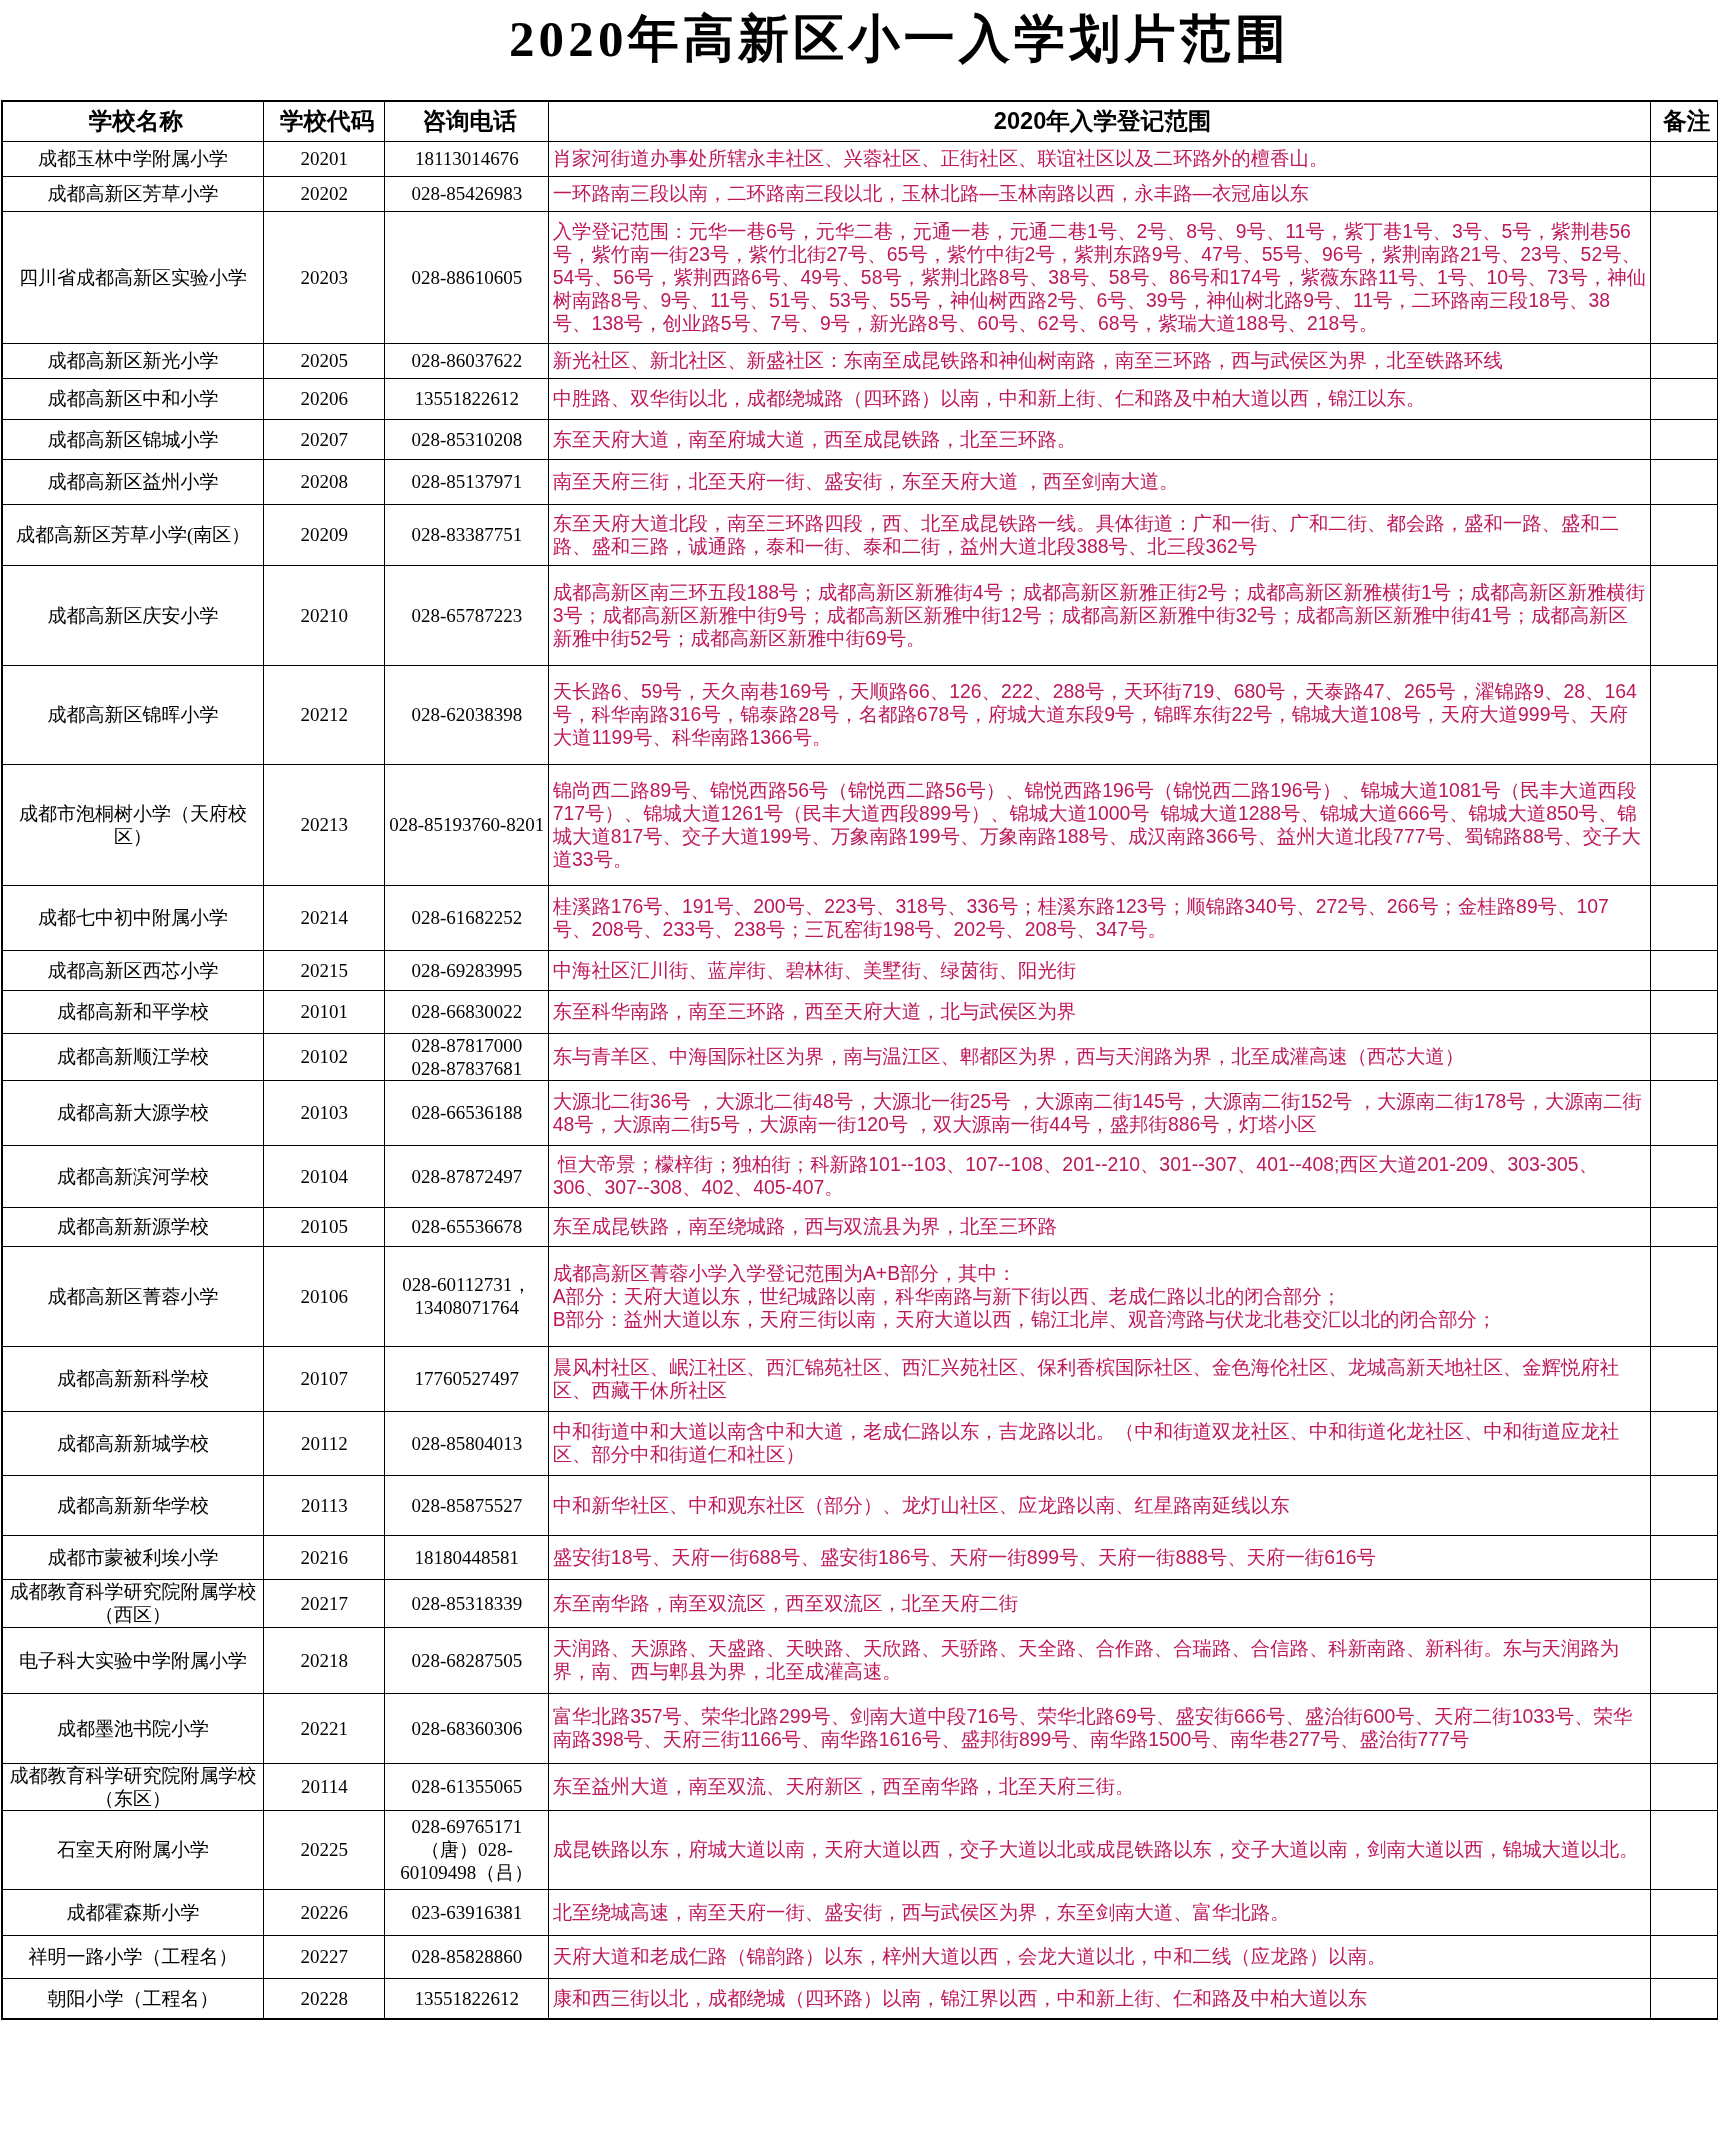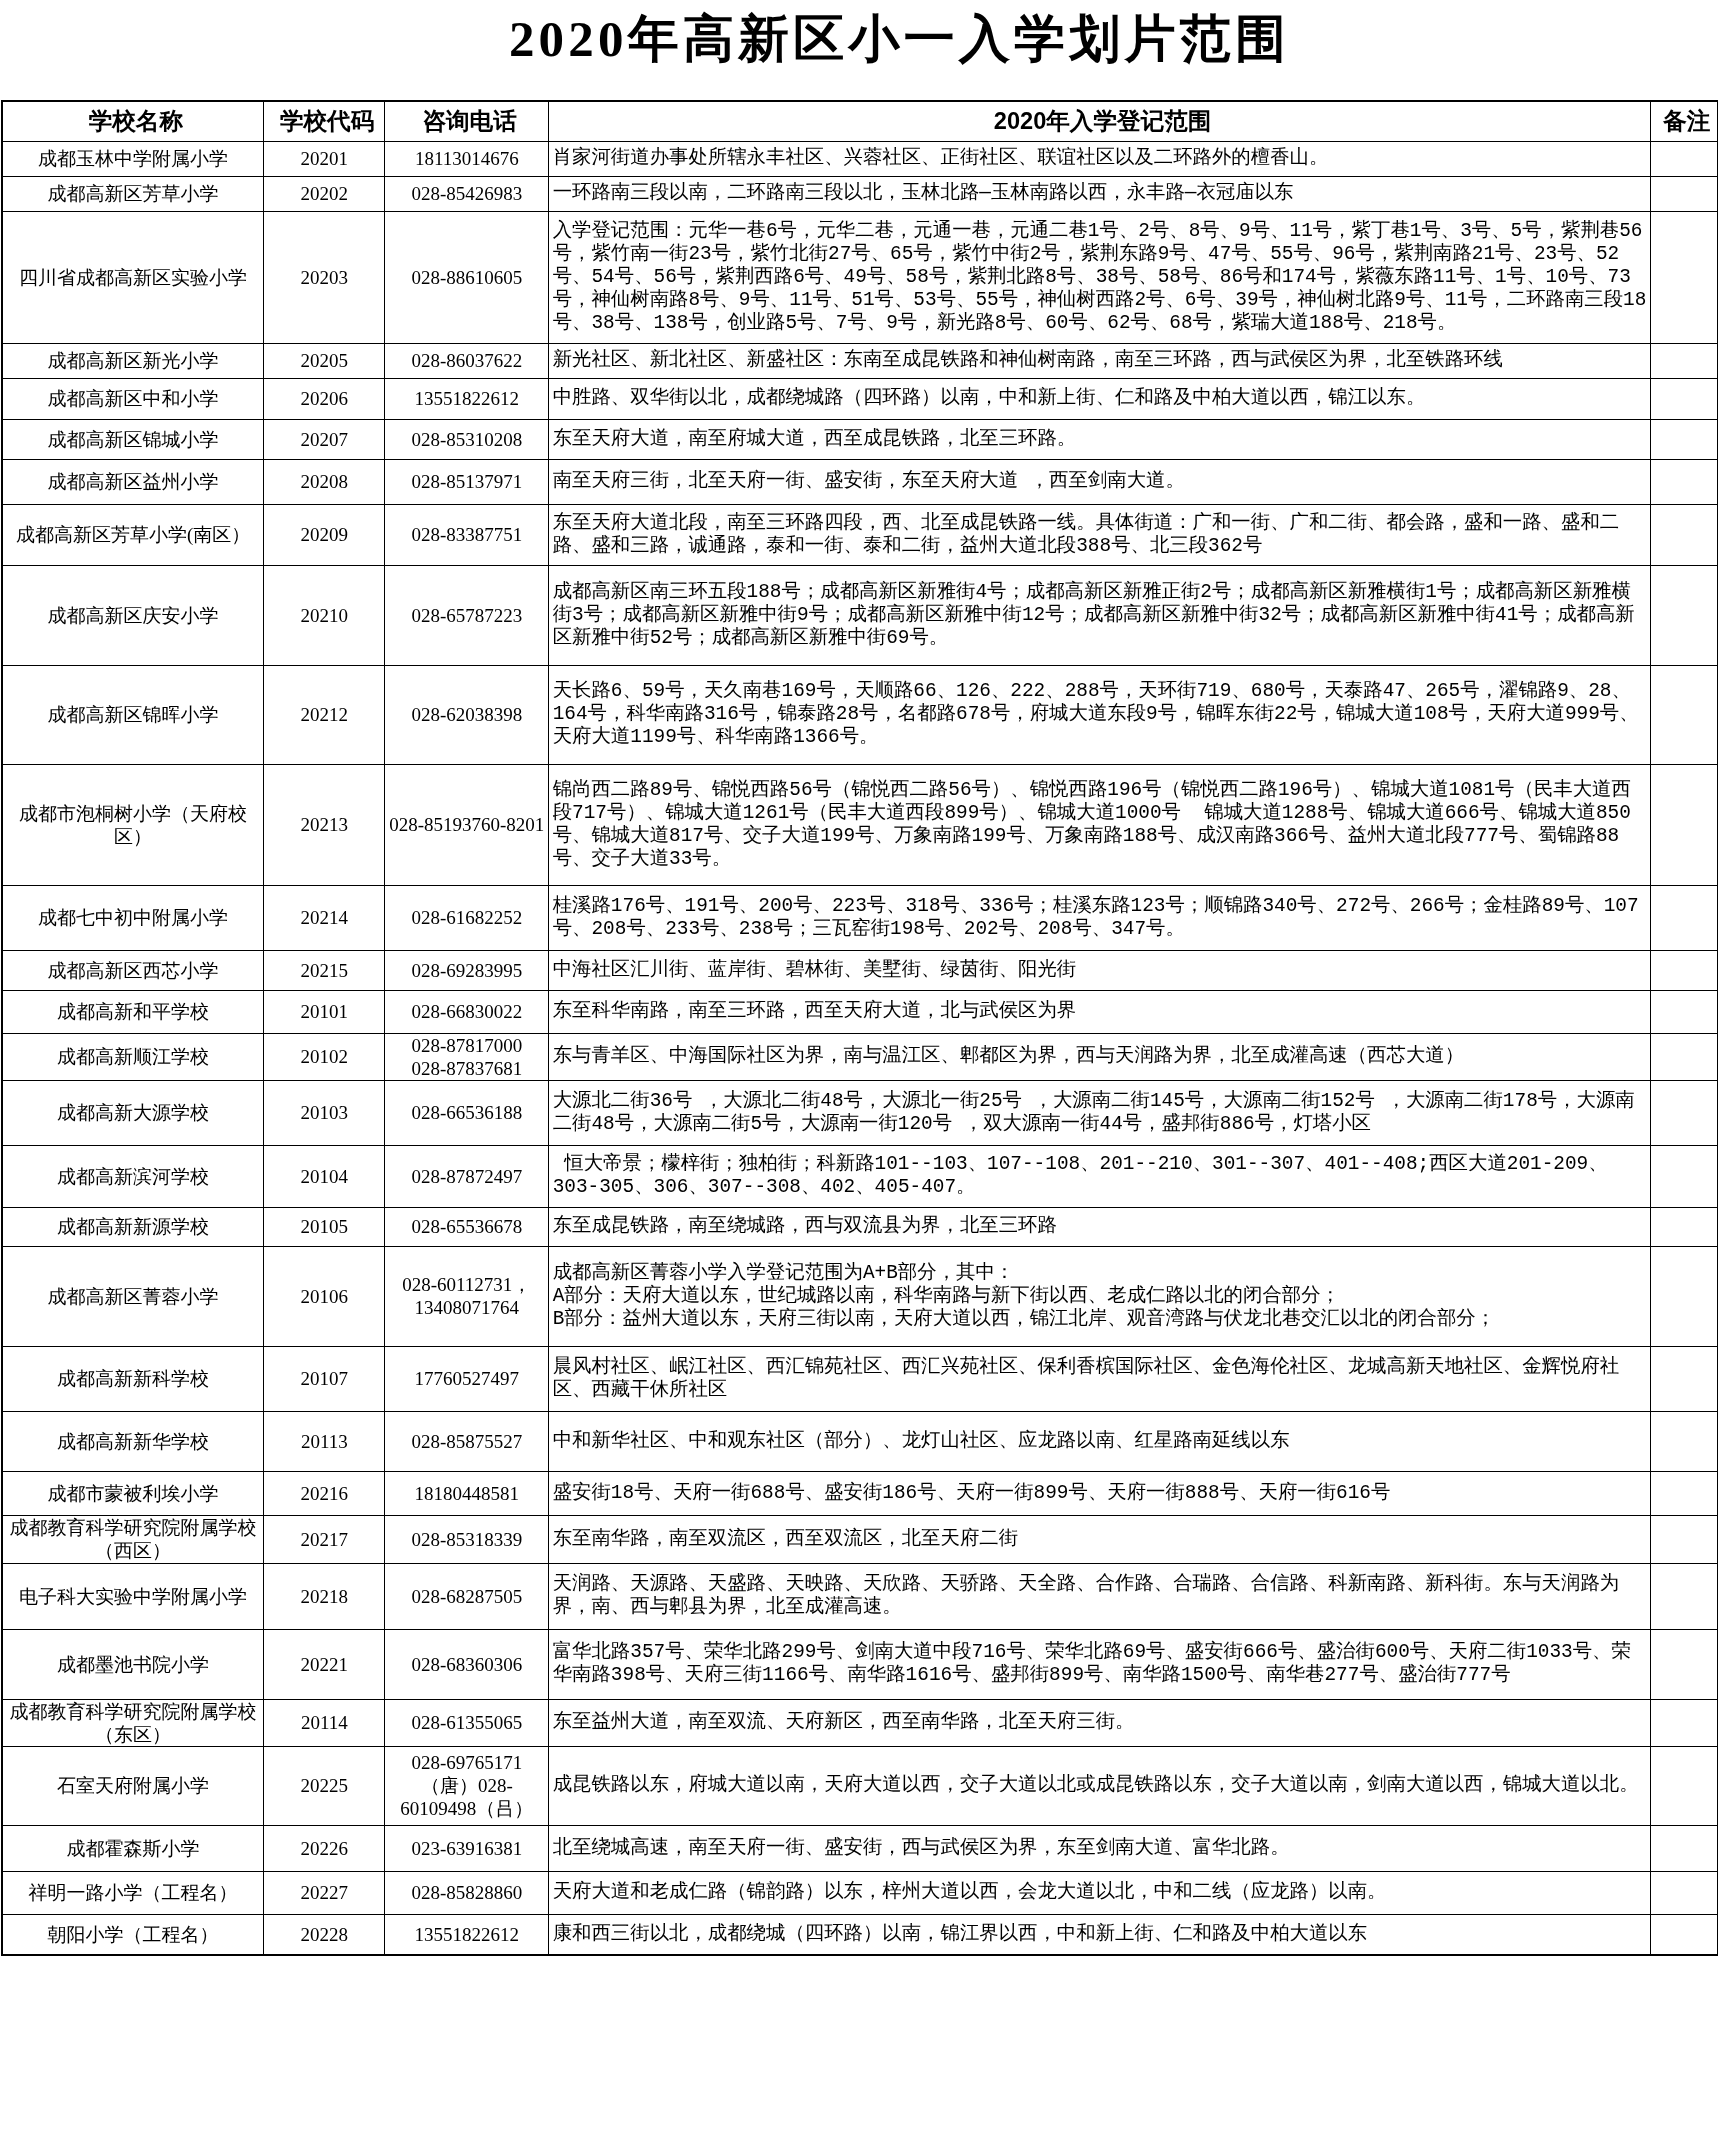--- a/index.html
+++ b/index.html
@@ -55,22 +55,22 @@
     font-size: 19px;
     line-height: 23px;
     white-space: pre-line;
     font-family: "Liberation Serif", "DejaVu Serif", serif;
   }
   .c-range {
     text-align: left;
     font-size: 19.4px;
     line-height: 23px;
     white-space: pre-wrap;
-    font-family: Liberation Mono, monospace;
-    color: #000000;
+    font-family: Liberation Sans, sans-serif;
+    color: #be185d;
   }
   .c-note { text-align: center; font-size: 18.6px; }
 </style>
 </head>
 <body>
 
 <div class="doc-title">2020年高新区小一入学划片范围</div>
 
 <table class="grid">
   <colgroup>
@@ -226,20 +226,27 @@
 B部分：益州大道以东，天府三街以南，天府大道以西，锦江北岸、观音湾路与伏龙北巷交汇以北的闭合部分；</td>
       <td class="c-note"></td>
     </tr>
     <tr style="height:65px">
       <td class="c-name">成都高新新科学校</td>
       <td class="c-code">20107</td>
       <td class="c-phone">17760527497</td>
       <td class="c-range">晨风村社区、岷江社区、西汇锦苑社区、西汇兴苑社区、保利香槟国际社区、金色海伦社区、龙城高新天地社区、金辉悦府社区、西藏干休所社区</td>
       <td class="c-note"></td>
     </tr>
+    <tr style="height:64px">
+      <td class="c-name">成都高新新城学校</td>
+      <td class="c-code">20112</td>
+      <td class="c-phone">028-85804013</td>
+      <td class="c-range">中和街道中和大道以南含中和大道，老成仁路以东，吉龙路以北。（中和街道双龙社区、中和街道化龙社区、中和街道应龙社区、部分中和街道仁和社区）</td>
+      <td class="c-note"></td>
+    </tr>
     <tr style="height:60px">
       <td class="c-name">成都高新新华学校</td>
       <td class="c-code">20113</td>
       <td class="c-phone">028-85875527</td>
       <td class="c-range">中和新华社区、中和观东社区（部分）、龙灯山社区、应龙路以南、红星路南延线以东</td>
       <td class="c-note"></td>
     </tr>
     <tr style="height:44px">
       <td class="c-name">成都市蒙被利埃小学</td>
       <td class="c-code">20216</td>

